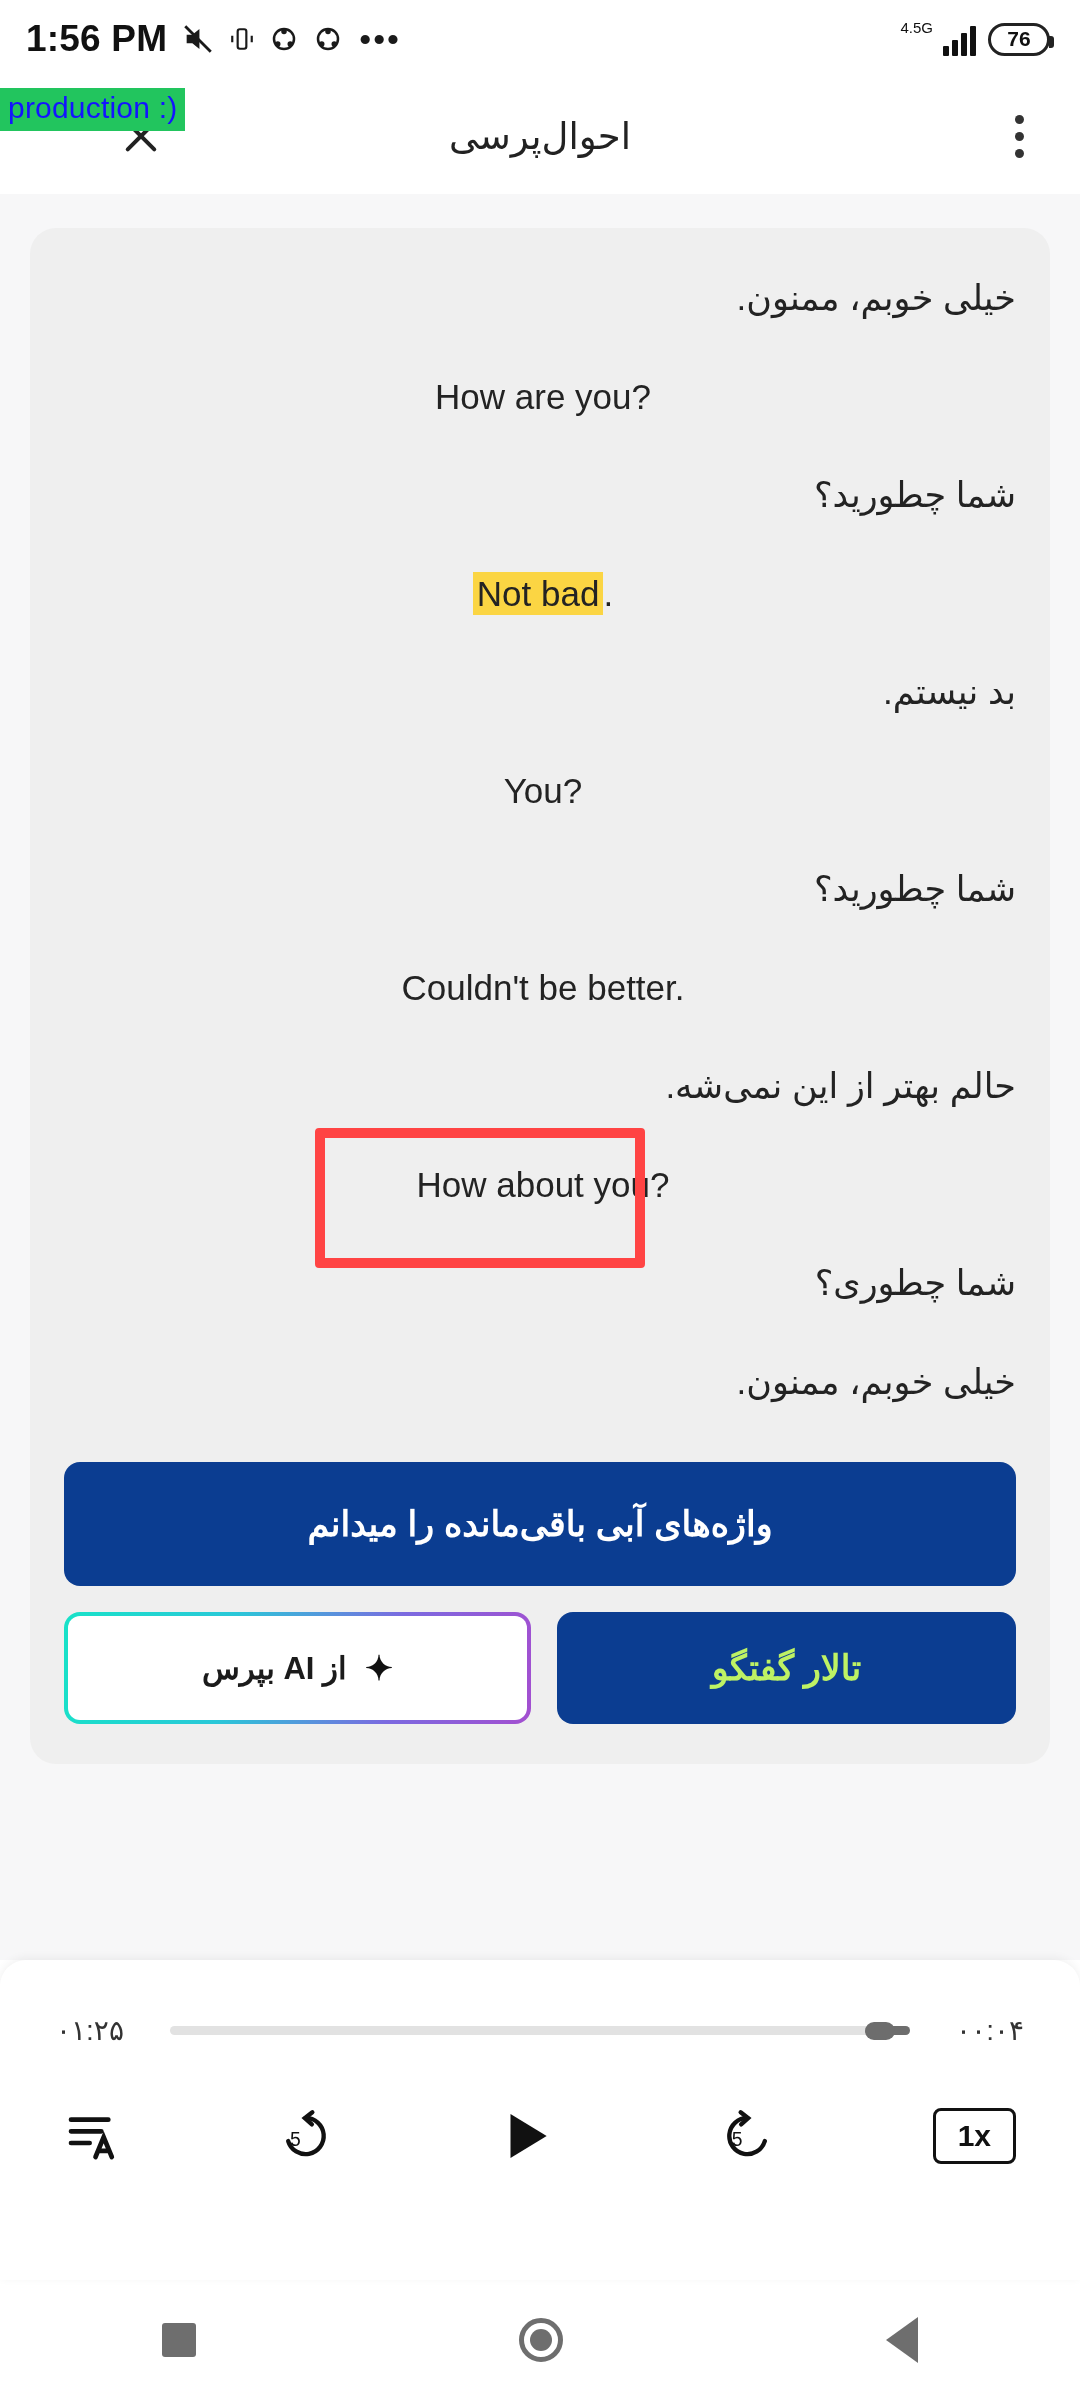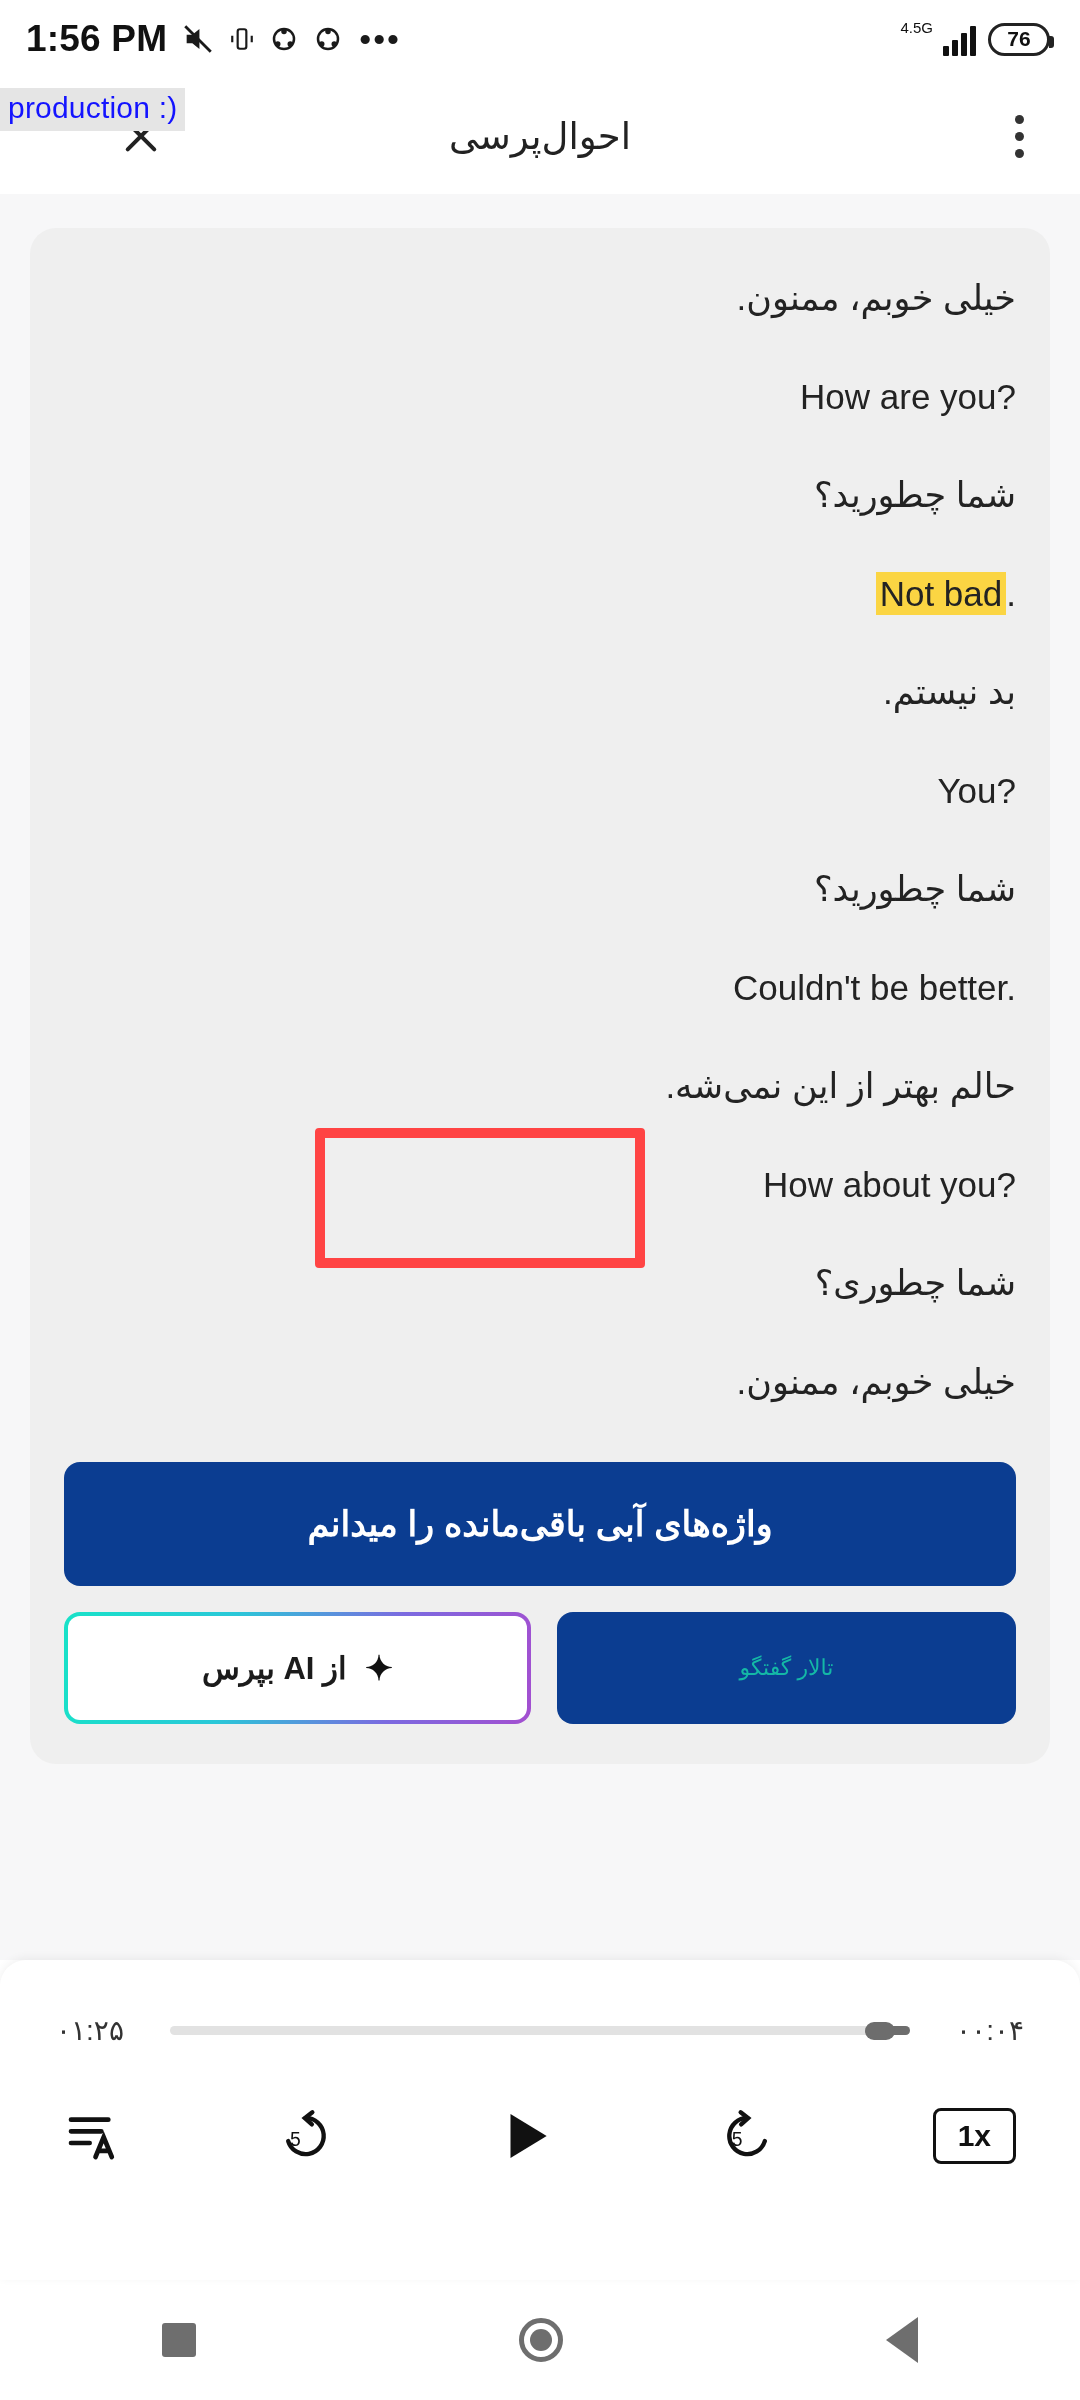--- a/index.html
+++ b/index.html
@@ -61,21 +61,21 @@
   }
   .battery::after {
     content: ""; position: absolute; right: -7px; top: 10px;
     width: 5px; height: 12px; background: #222; border-radius: 0 3px 3px 0;
   }
 
   
   .prod-tag {
     position: absolute;
     top: 88px; left: 0;
-    background: #e5e5e5;
+    background: #22c55e;
     color: #1414ff;
     font-size: 30px;
     font-family: "Liberation Sans", sans-serif;
     padding: 3px 8px 6px 8px;
     direction: ltr;
     z-index: 40;
     letter-spacing: 0.2px;
   }
 
   
@@ -135,21 +135,21 @@
     min-height: 1080px;
   }
   .line {
     font-size: 35px;
     line-height: 1.5;
     color: #232323;
     margin: 0 0 46px 6px;
     white-space: pre-wrap;
   }
   .line.fa { direction: rtl; text-align: right; }
-  .line.en { direction: ltr; text-align: right; }
+  .line.en { direction: ltr; text-align: center; }
   .line.fa:last-of-type { margin-bottom: 0; }
   .hl {
     background: #fbd543;
     padding: 2px 4px;
   }
 
   .primary-btn {
     margin-top: 54px;
     width: 100%;
     height: 124px;
@@ -170,23 +170,23 @@
     display: flex;
     gap: 26px;
     align-items: stretch;
     direction: rtl;
   }
   .chat-btn {
     flex: 1 1 0;
     height: 112px;
     background: #0b3d91;
     border-radius: 16px;
-    color: #14b8a6;
-    font-size: 22px;
-    font-weight: 400;
+    color: #bef264;
+    font-size: 35px;
+    font-weight: 700;
     display: flex; align-items: center; justify-content: center;
     border: none;
     font-family: "Liberation Sans", sans-serif;
   }
   .ai-btn {
     flex: 1 1 0;
     height: 112px;
     background: #ffffff;
     border-radius: 16px;
     color: #1b1b1b;

